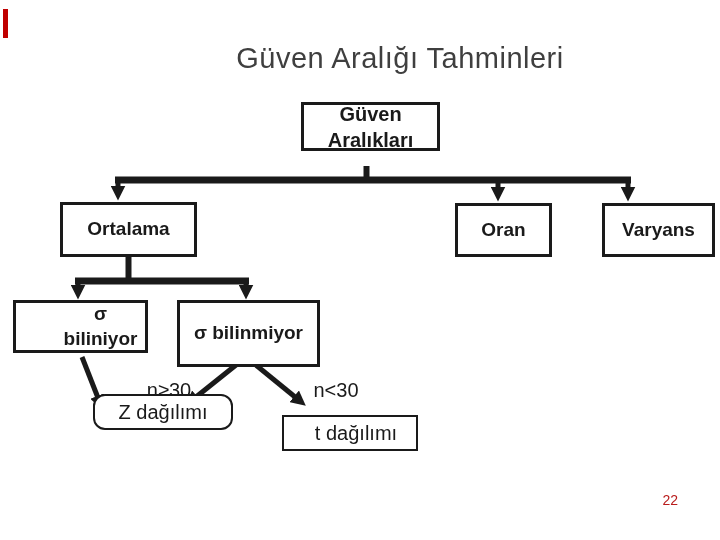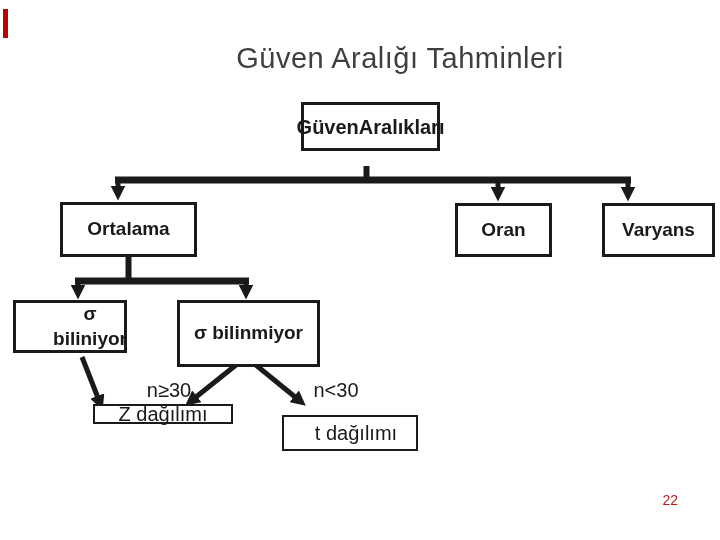--- a/index.html
+++ b/index.html
@@ -43,27 +43,27 @@
     font-size: 19px;
     text-align: center;
     line-height: 1.3;
   }
   .node.thin {
     border-width: 2px;
     font-weight: 400;
     font-size: 20px;
   }
 
-  .node-root   { left: 301px; top: 102px; width: 139px; height: 49px; flex-direction: row; line-height: 26px; font-size: 20px; }
+  .node-root   { left: 301px; top: 102px; width: 139px; height: 49px; flex-direction: column; line-height: 26px; font-size: 20px; }
   .node-ortalama { left: 60px;  top: 202px; width: 137px; height: 55px; }
   .node-oran     { left: 455px; top: 203px; width: 97px;  height: 54px; }
   .node-varyans  { left: 570px; top: 203px; width: 113px; height: 54px; margin-left: 32px; }
-  .node-sigma-biliniyor  { left: 13px;  top: 300px; width: 114px; height: 53px; padding-left: 40px; }
+  .node-sigma-biliniyor  { left: 13px;  top: 300px; width: 135px; height: 53px; padding-left: 40px; }
   .node-sigma-bilinmiyor { left: 177px; top: 300px; width: 143px; height: 67px; }
-  .node-z { left: 93px;  top: 404px; width: 140px; height: 20px; }
+  .node-z { left: 93px;  top: 394px; width: 140px; height: 36px; border-radius: 12px; }
   .node-t { left: 282px; top: 415px; width: 136px; height: 36px; padding-left: 12px; }
 
   .condition {
     font-size: 20px;
     font-weight: 400;
     text-align: center;
     width: 74px;
     white-space: nowrap;
     margin-top: 16px;
   }

